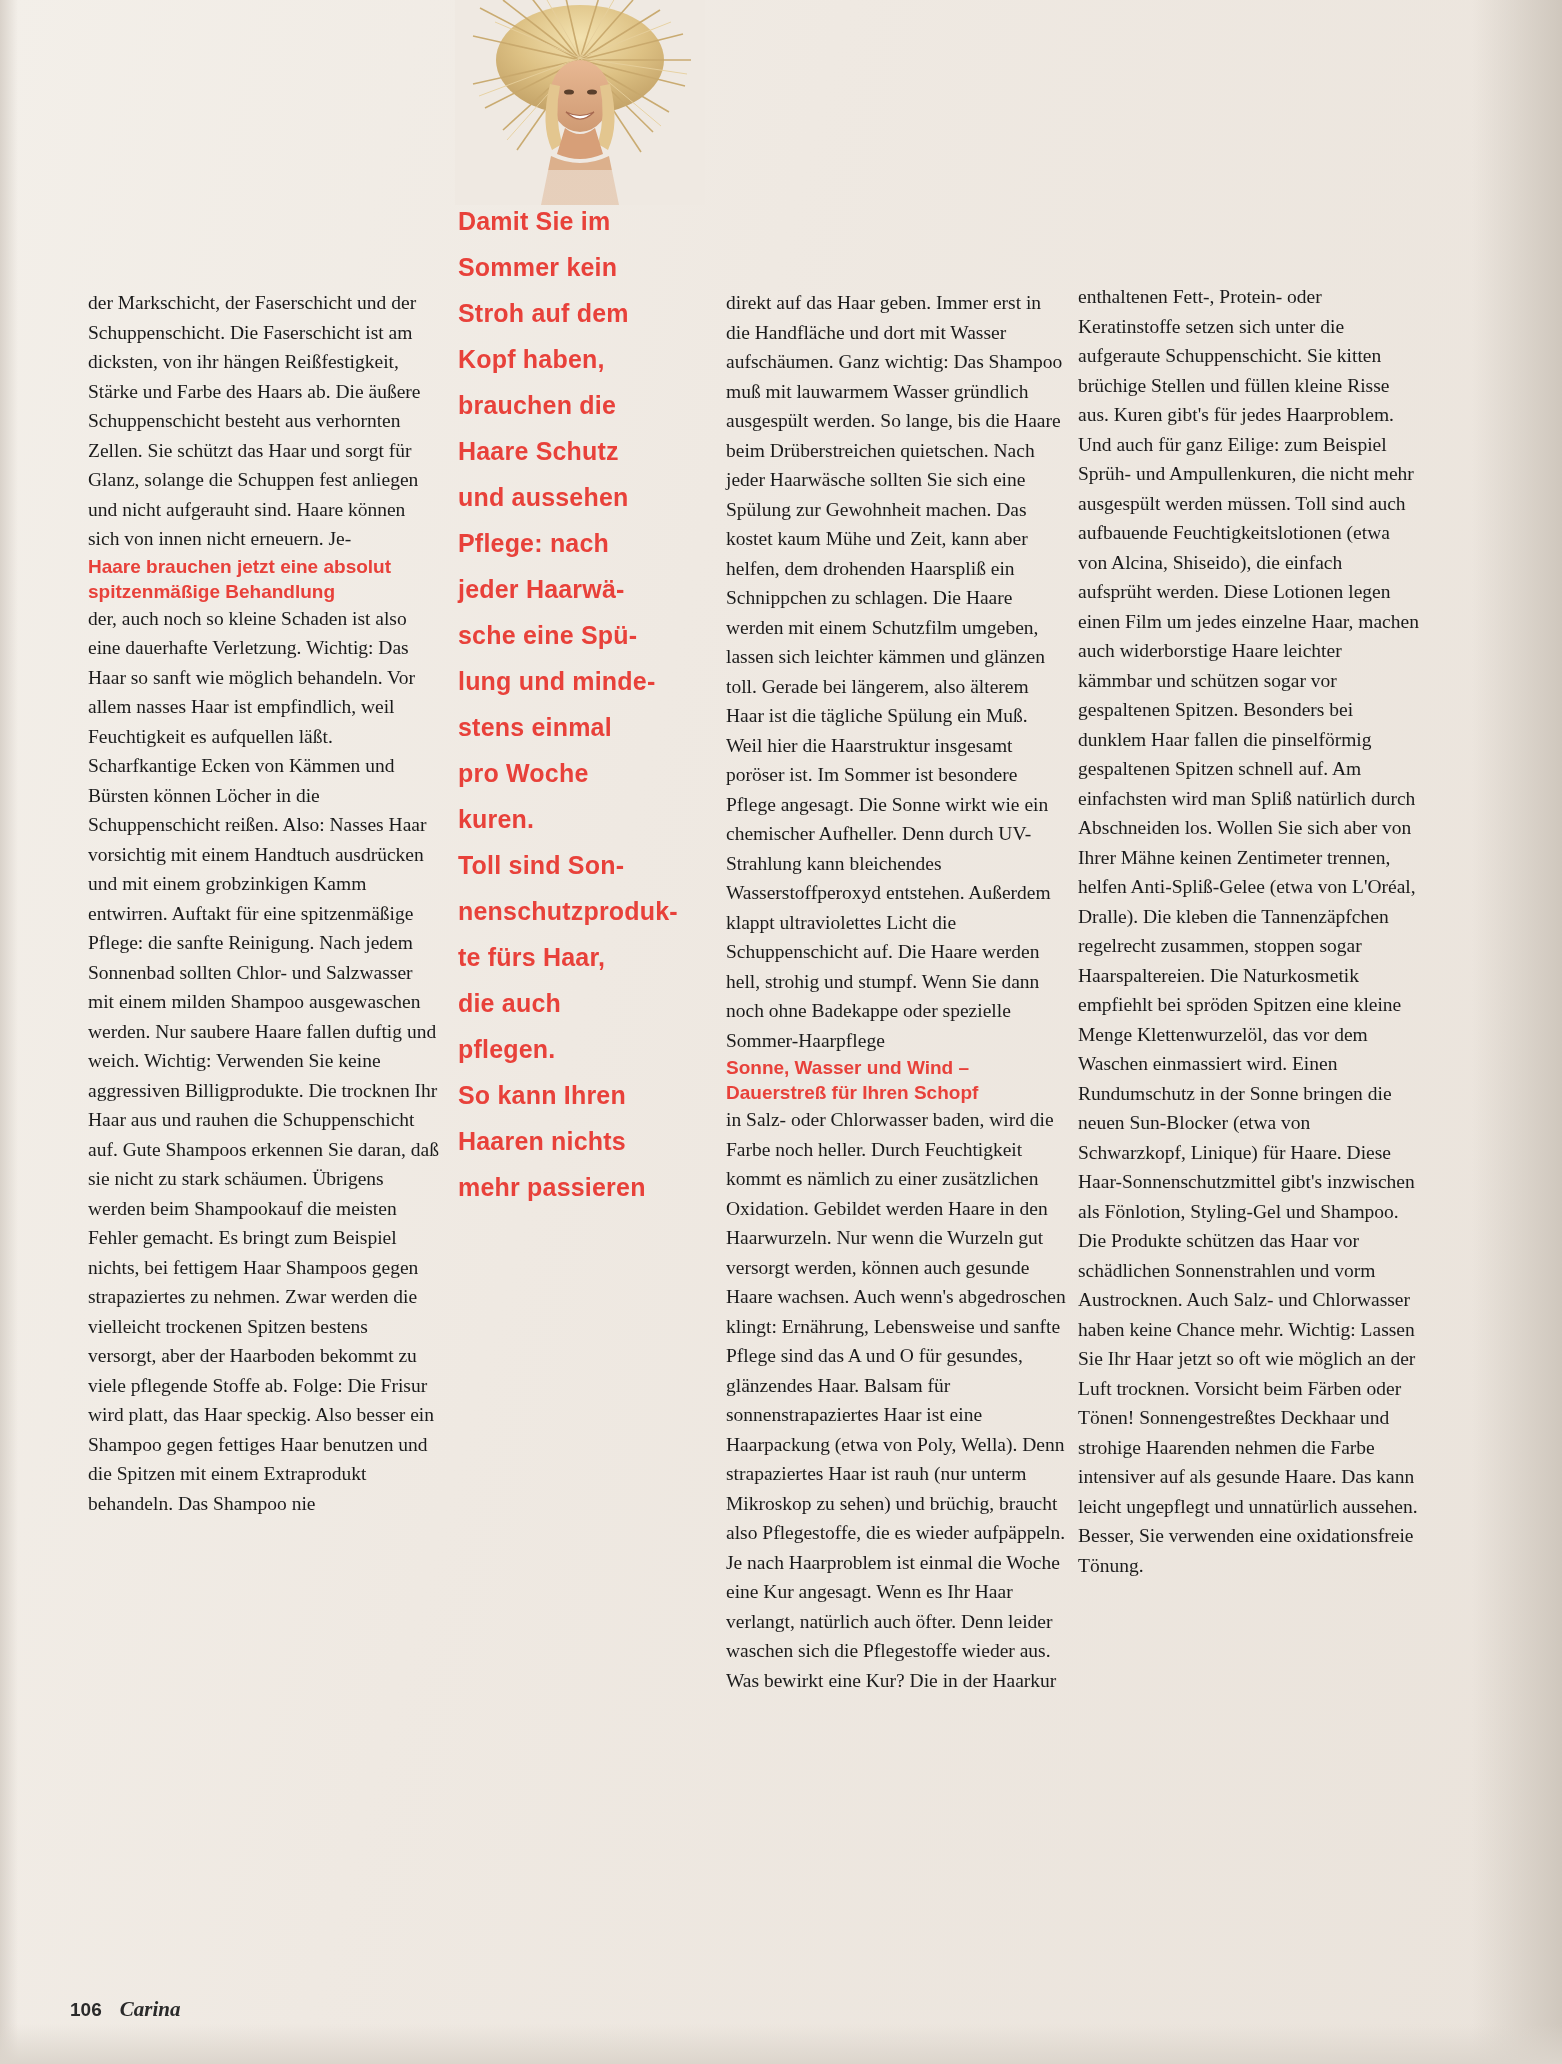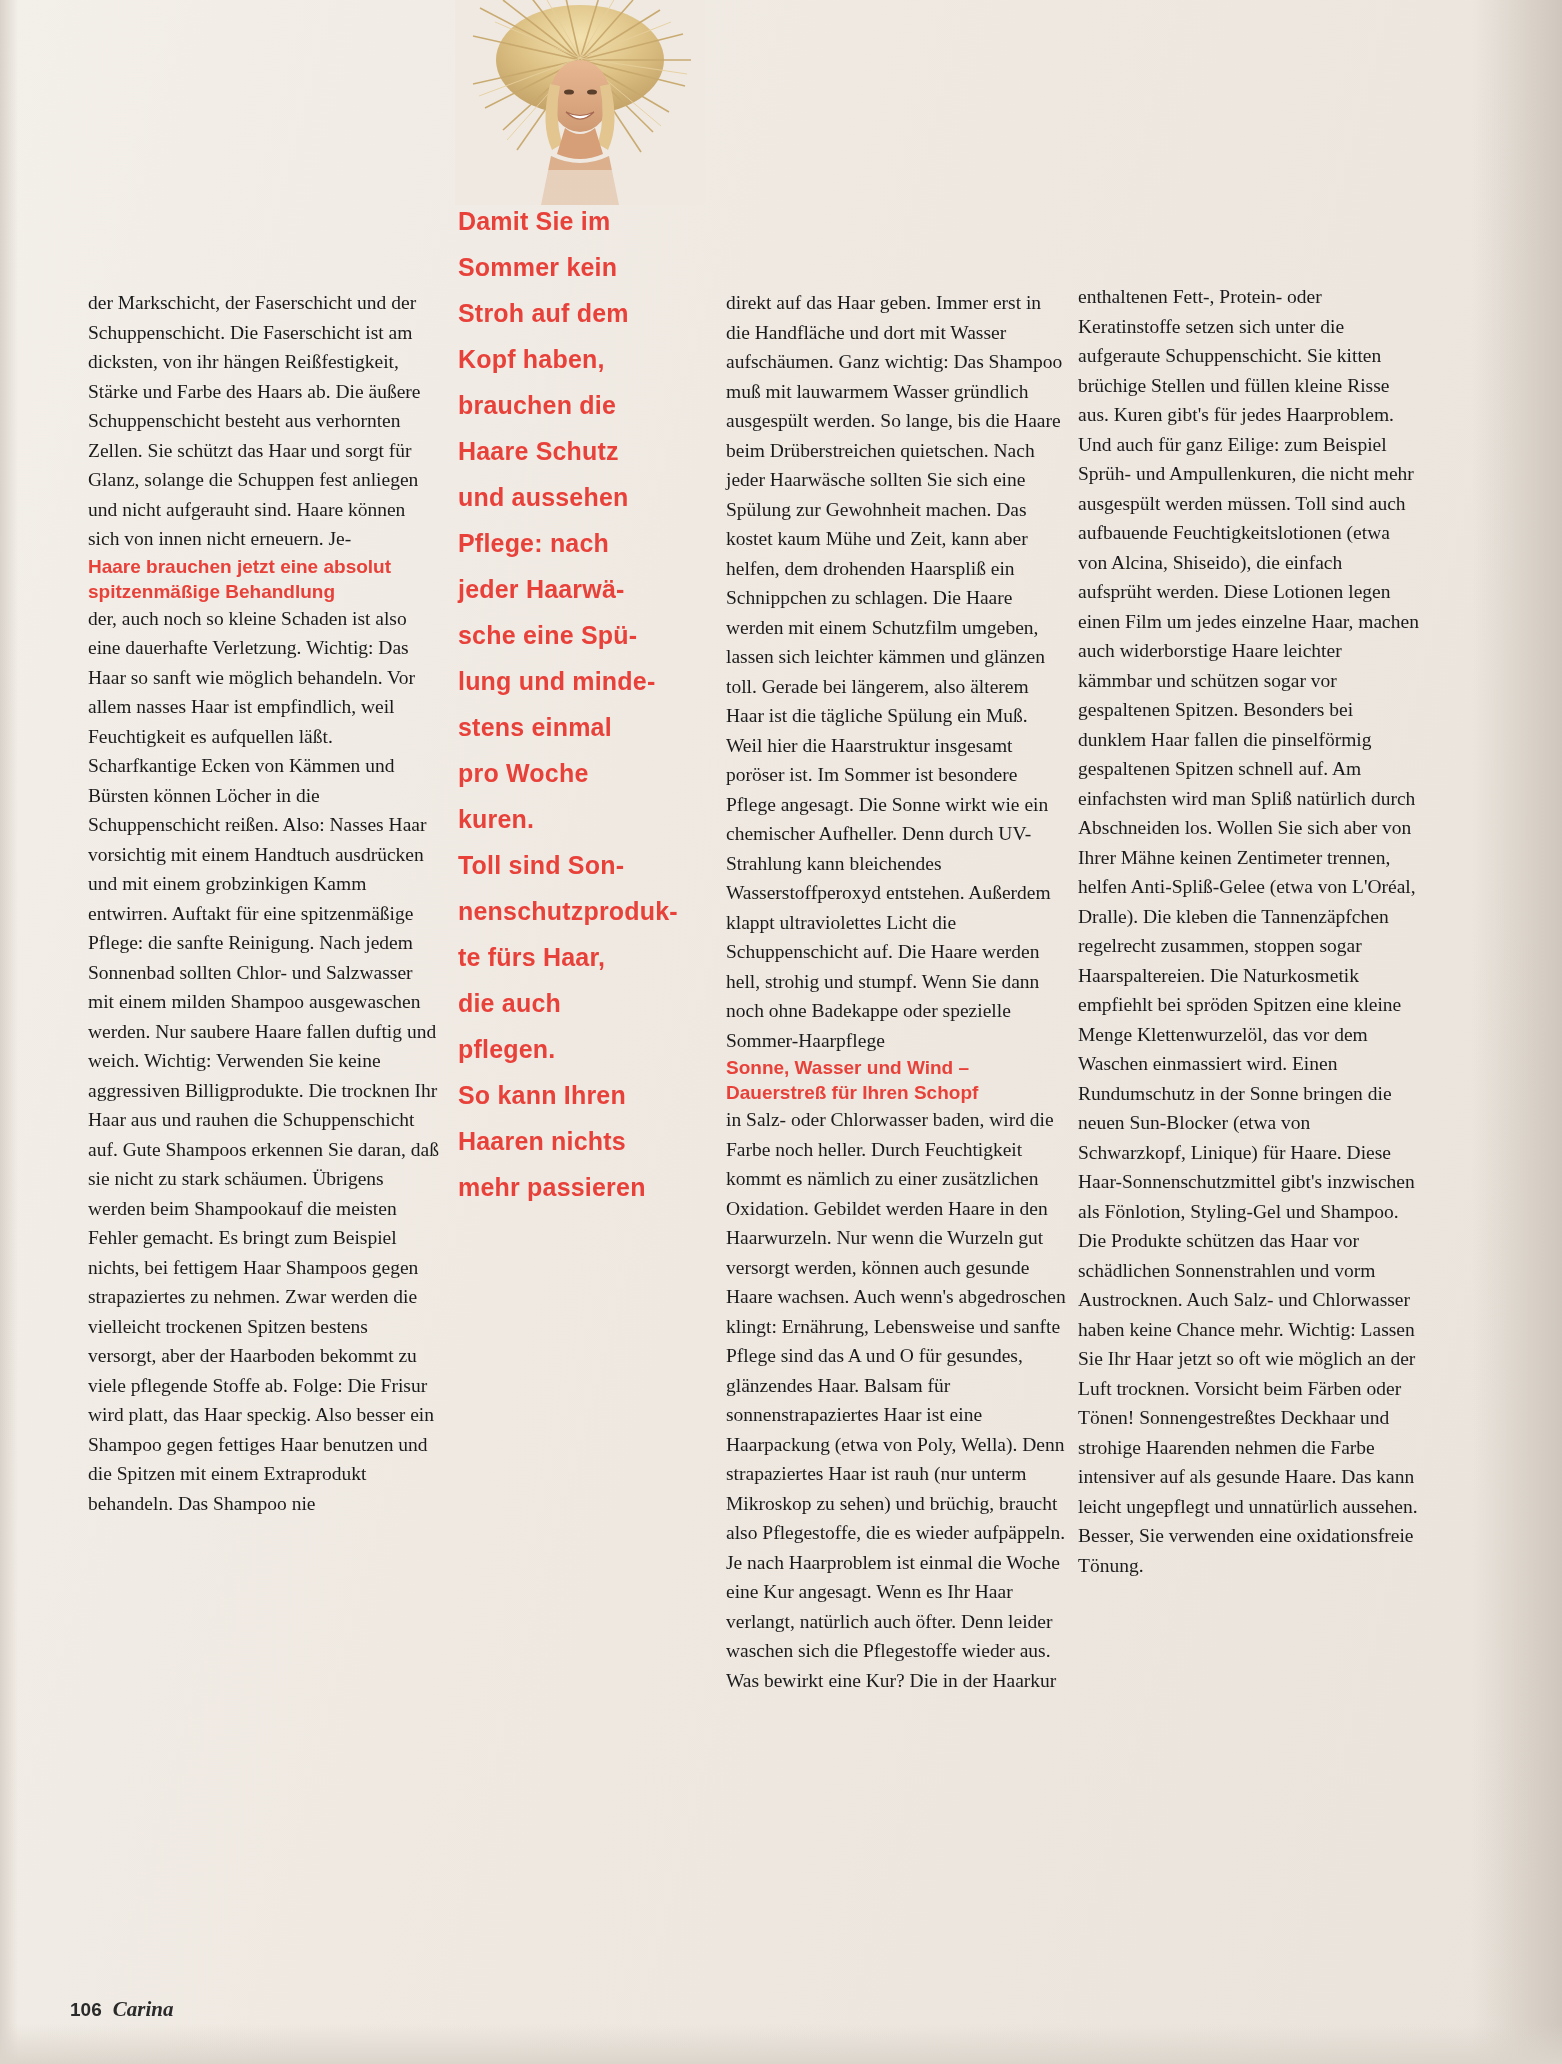--- a/index.html
+++ b/index.html
@@ -79,21 +79,21 @@
   }
 
   
   .footer {
     position: absolute;
     left: 70px; bottom: 42px;
     font-size: 20px;
     color: #2a2a2a;
     display: flex;
     align-items: baseline;
-    gap: 11px;
+    gap: 18px;
   }
   .footer .num { font-family: "Liberation Sans", sans-serif; font-weight: bold; font-size:19px; }
   .footer .brand { font-family: Liberation Serif, serif; font-weight: bold; font-style: italic; font-size:21px; }
 </style>
 </head>
 <body>
 
 <div class="page">
 
   <div class="edge-left"></div>

